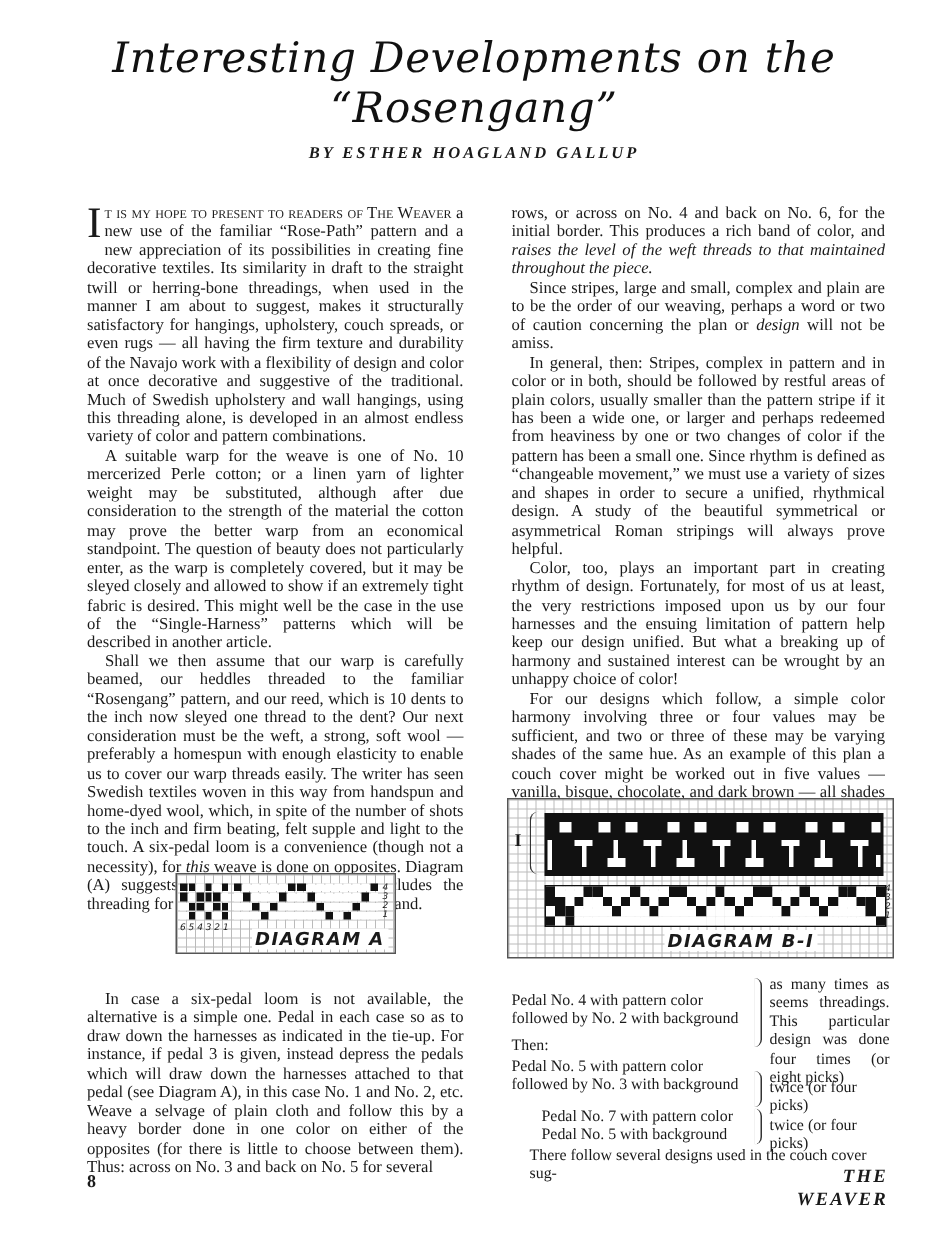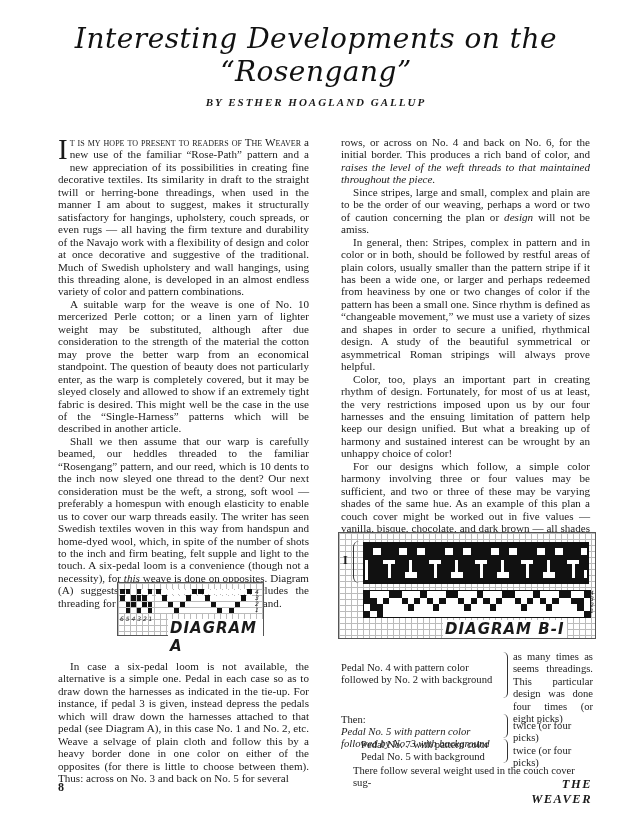--- a/index.html
+++ b/index.html
@@ -20,21 +20,21 @@
   .sc { font-variant:small-caps; }
   .diagA { position:absolute; left:117px; top:582px; width:145px; height:52px; }
   .diagB { position:absolute; left:338px; top:532px; width:256px; height:105px; }
   .grid { background-color:#fff;
           background-image:linear-gradient(#bbb 1px, transparent 1px), linear-gradient(90deg,#bbb 1px,transparent 1px);
           background-size:6px 6px; border:1px solid #555; }
   .cells { position:absolute; display:grid; }
   .cells div { background:#fff; }
   .cells div.on { background:#111; }
   .diag-label { position:absolute; font-family:"DejaVu Sans","Liberation Sans",sans-serif;
-                font-style:italic; font-weight:bold; font-size:15px; letter-spacing:1px; background:#fff; padding:0 2px; }
+                font-style:italic; font-weight:bold; font-size:12px; letter-spacing:1px; background:#fff; padding:0 2px; }
   .small-num { position:absolute; font-family:"DejaVu Sans",sans-serif; font-style:italic; font-size:6px; }
   .band { position:absolute; background:#111; }
   .motif { position:absolute; background:#fff; }
   .ped { position:absolute; font-size:10.6px; line-height:12.4px; }
   .ped .lft { position:absolute; text-align:left; }
   .brace { position:absolute; border-right:1px solid #333; border-radius:0 6px 6px 0; }
   .pageno { position:absolute; left:58px; top:780px; font-size:12px; font-weight:bold; }
   .footer { position:absolute; left:500px; top:777px; width:92px; text-align:right;
             font-size:12.5px; font-style:italic; font-weight:bold; letter-spacing:1.5px; }
 </style>
@@ -356,33 +356,33 @@
 </div>
 
 <div class="ped" style="left:341px;top:650px;width:250px;height:130px;">
   <div class="lft" style="left:0;top:12px;width:160px;">
     <div>Pedal No. 4 with pattern color</div>
     <div>followed by No. 2 with background</div>
   </div>
   <span class="brace" style="left:162px;top:2px;width:4px;height:46px;"></span>
   <div style="position:absolute;left:172px;top:1px;width:80px;text-align:justify;">as many times as seems threadings. This particular design was done four times (or eight picks)</div>
 
-  <div style="position:absolute;left:0;top:64px;">Then:</div>
-
-  <div class="lft" style="left:0;top:76px;width:160px;font-style:italic;">
+  <div style="position:absolute;left:0;top:42px;">Then:</div>
+
+  <div class="lft" style="left:0;top:56px;width:160px;">
     <div>Pedal No. 5 with pattern color</div>
     <div>followed by No. 3 with background</div>
   </div>
   <span class="brace" style="left:162px;top:64px;width:4px;height:24px;"></span>
   <div style="position:absolute;left:172px;top:70px;">twice (or four picks)</div>
 
   <div class="lft" style="left:0;top:89px;width:140px;text-align:left;padding-left:20px;">
     <div>Pedal No. 7 with pattern color</div>
     <div>Pedal No. 5 with background</div>
   </div>
   <span class="brace" style="left:162px;top:89px;width:4px;height:24px;"></span>
   <div style="position:absolute;left:172px;top:95px;">twice (or four picks)</div>
 
-  <div style="position:absolute;left:12px;top:115px;width:240px;">There follow several weight used in the couch cover sug-</div>
+  <div style="position:absolute;left:12px;top:115px;width:240px;">There follow several designs used in the couch cover sug-</div>
 </div>
 
 <div class="pageno">8</div>
 <div class="footer">THE WEAVER</div>
 
 </body></html>

